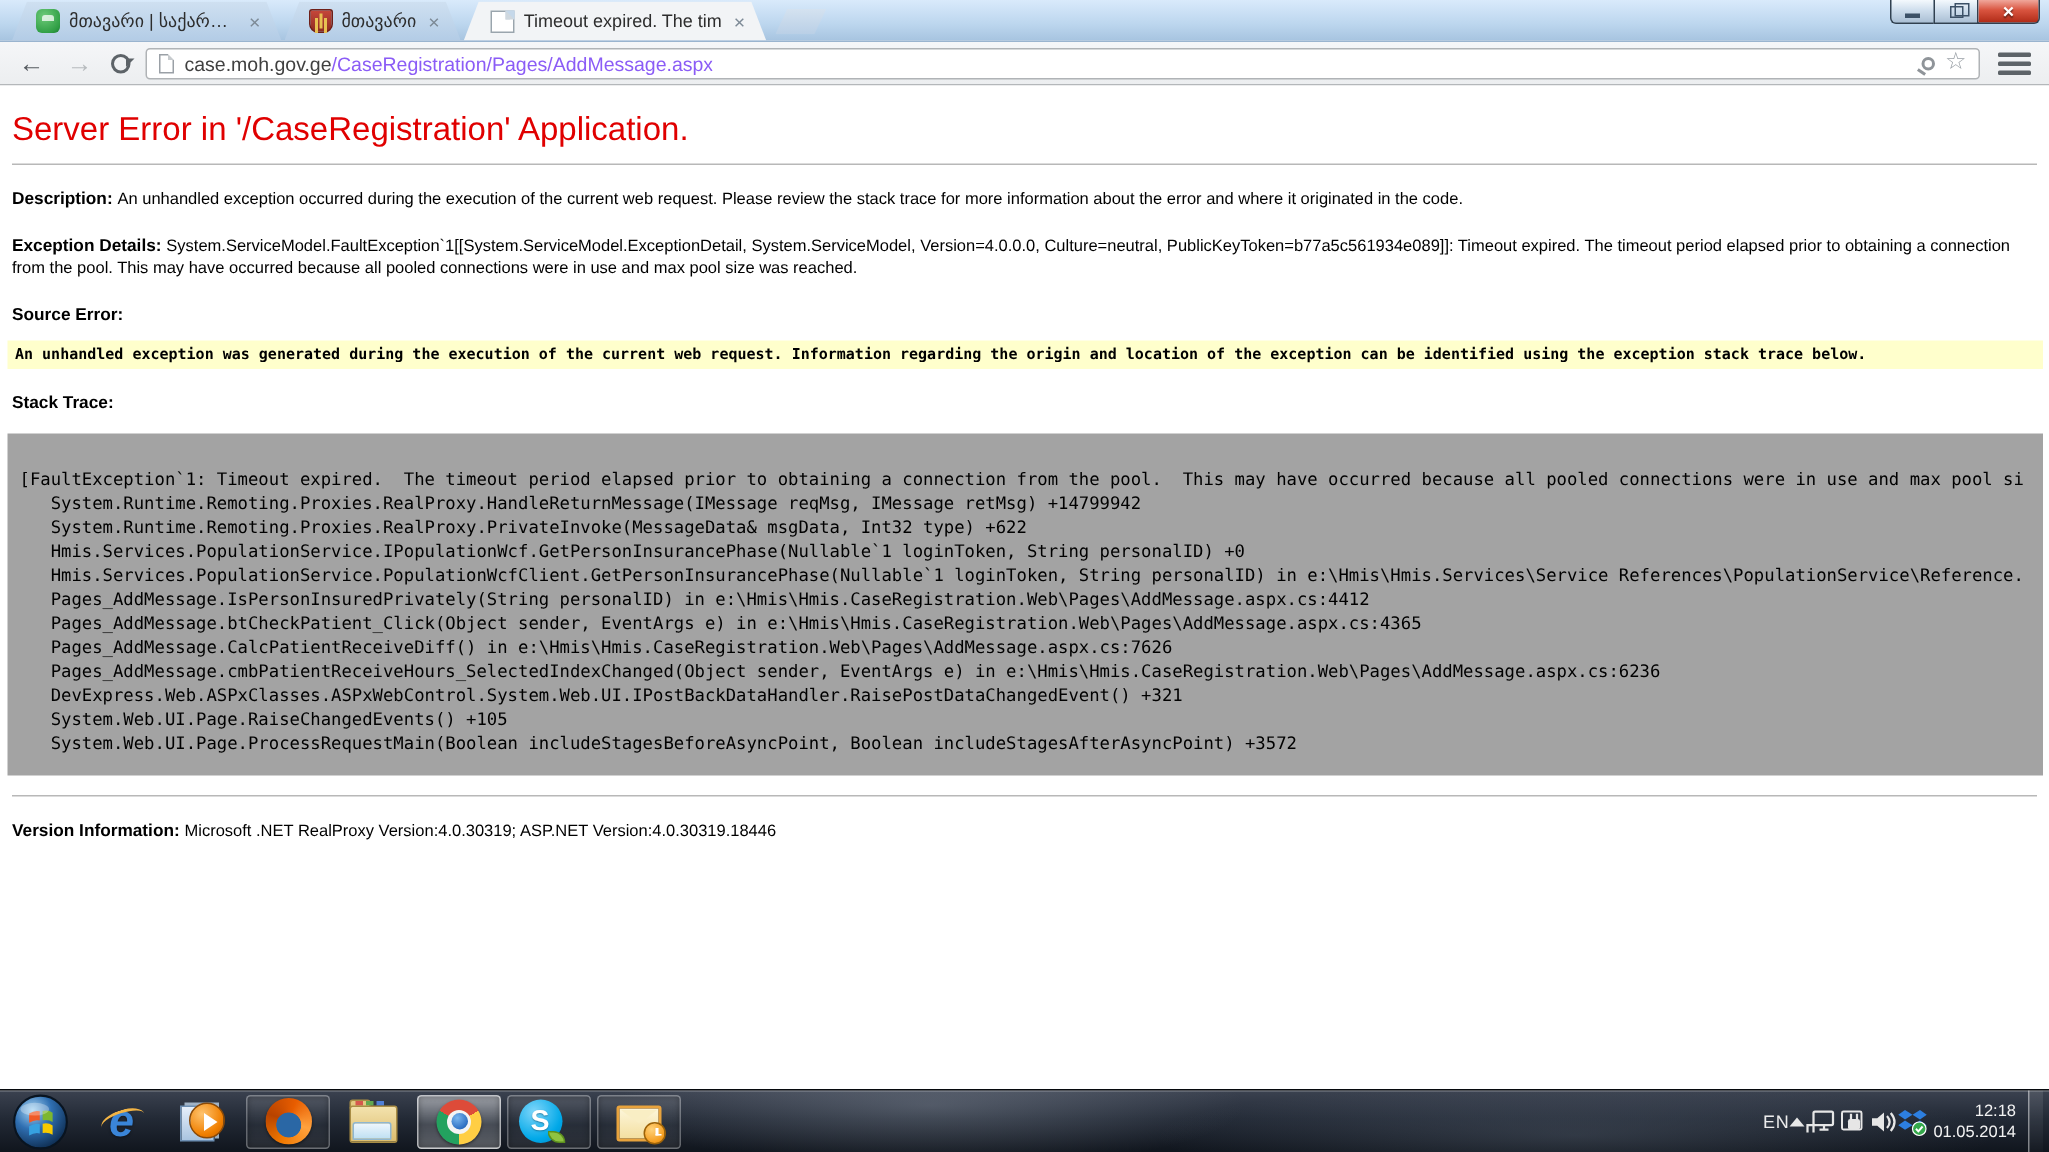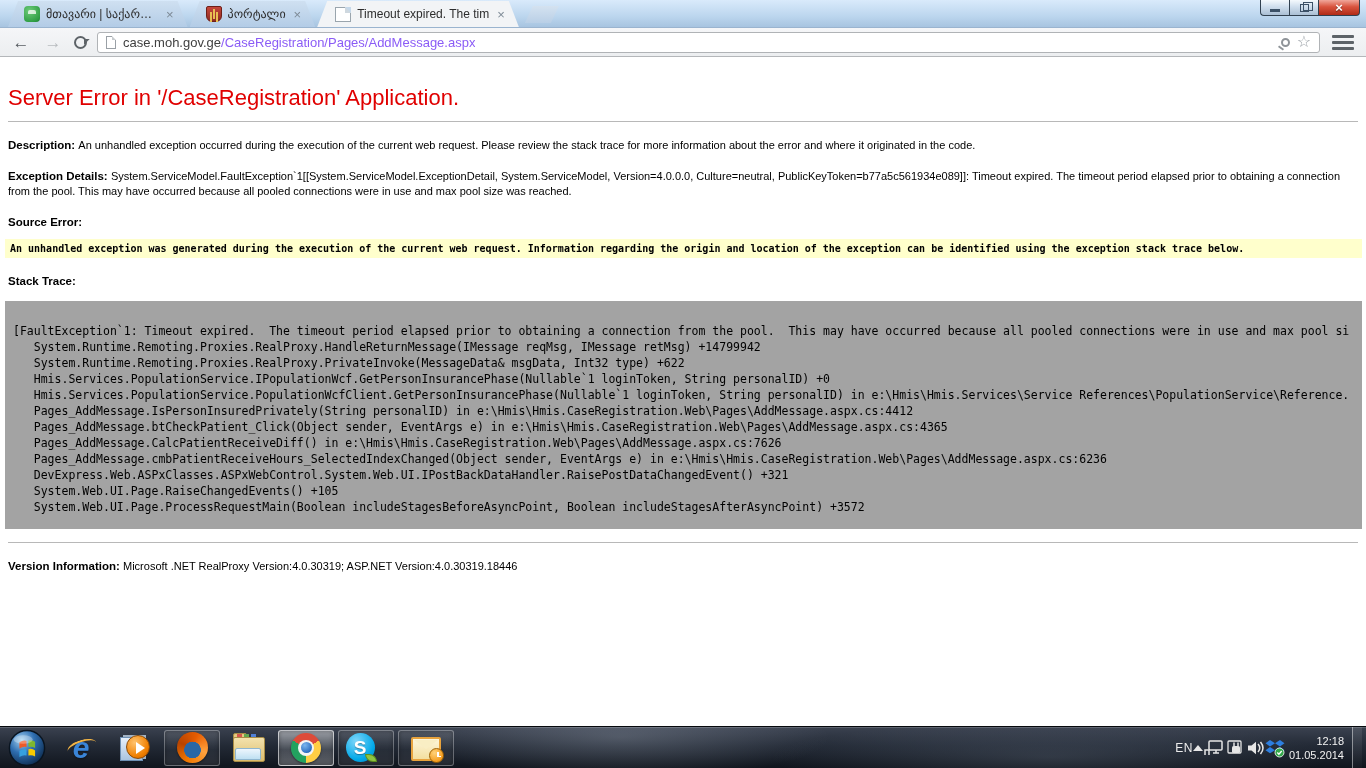--- a/index.html
+++ b/index.html
@@ -61,21 +61,21 @@
   .grow { flex:1; }
   .magnifier { width:9px; height:9px; border:2px solid #8f9499; border-radius:50%; position:relative; }
   .magnifier::after { content:""; position:absolute; left:-5px; top:7px; width:6px; height:2px;
     background:#8f9499; transform:rotate(35deg); }
   .star { color:#9aa0a6; font-size:16px; line-height:16px; }
   .menu-btn { width:26px; display:flex; flex-direction:column; gap:3px; padding:2px 2px; }
   .menu-btn i { display:block; height:3px; background:#5d6368; border-radius:1px; }
 
   
   .page { height:668px; background:#fff; padding:0 8px; overflow:hidden; color:#000; }
-  .err-title { color:#e00000; font-size:22px; font-weight:normal; padding-top:28px; }
+  .err-title { color:#e00000; font-size:22px; font-weight:normal; padding-top:16px; }
   .rule { border:none; border-top:1px solid #b8b8b8; margin:10px 0 0; }
   .err-sub { color:#7a2020; font-style:italic; font-weight:normal; font-size:17px; line-height:26px; margin-top:15px; }
   .meta { font-size:11px; line-height:15px; margin-top:16px; }
   .meta b { font-size:11.5px; }
   .lab { font-weight:bold; }
   .srcbox { background:#ffffcc; margin:9px -4px 0 -3px; padding:4px 5px;
     font-family:"DejaVu Sans Mono","Liberation Mono",monospace; font-weight:bold; font-size:10px; }
   .stack { background:#a3a3a3; margin:12px -4px 0 -3px; padding:22px 8px 14px;
     font-family:"DejaVu Sans Mono","Liberation Mono",monospace; font-size:11.5px; line-height:16px;
     white-space:pre; overflow:hidden; }
@@ -161,21 +161,21 @@
 
   <div class="tabstrip">
     <div class="tabs">
       <div class="tab inactive">
         <span class="favicon fav-green"></span>
         <span class="tab-title">მთავარი | საქართველო</span>
         <span class="tab-close">×</span>
       </div>
       <div class="tab inactive">
         <span class="favicon fav-emblem"></span>
-        <span class="tab-title">პორტალი</span>
+        <span class="tab-title">მთავარი</span>
         <span class="tab-close">×</span>
       </div>
       <div class="tab active">
         <span class="favicon fav-page"></span>
         <span class="tab-title">Timeout expired.  The tim</span>
         <span class="tab-close">×</span>
       </div>
       <div class="newtab"></div>
     </div>
     <div class="win-controls">

